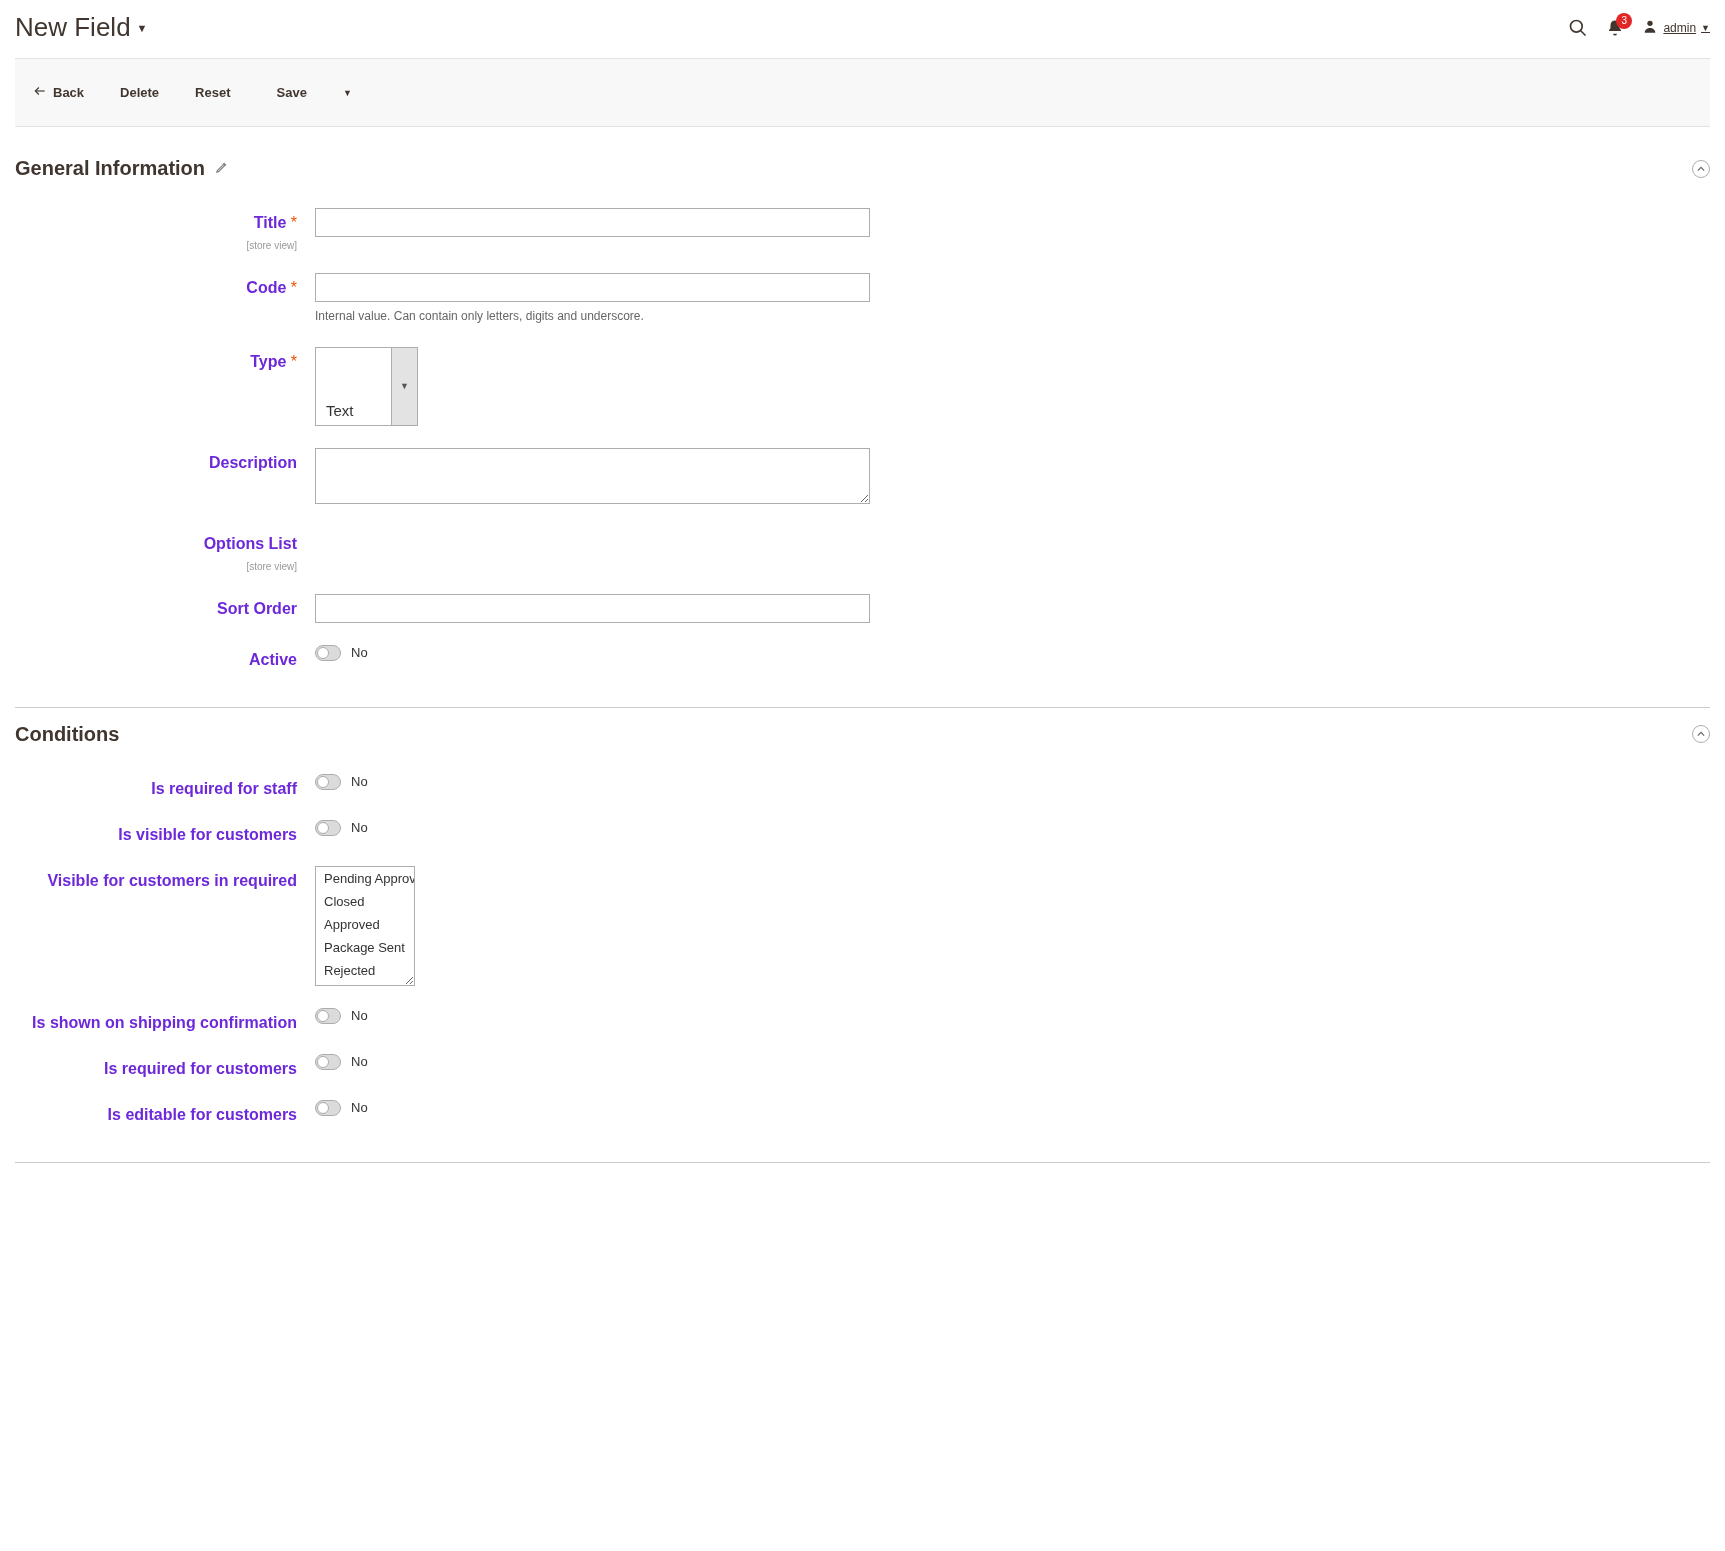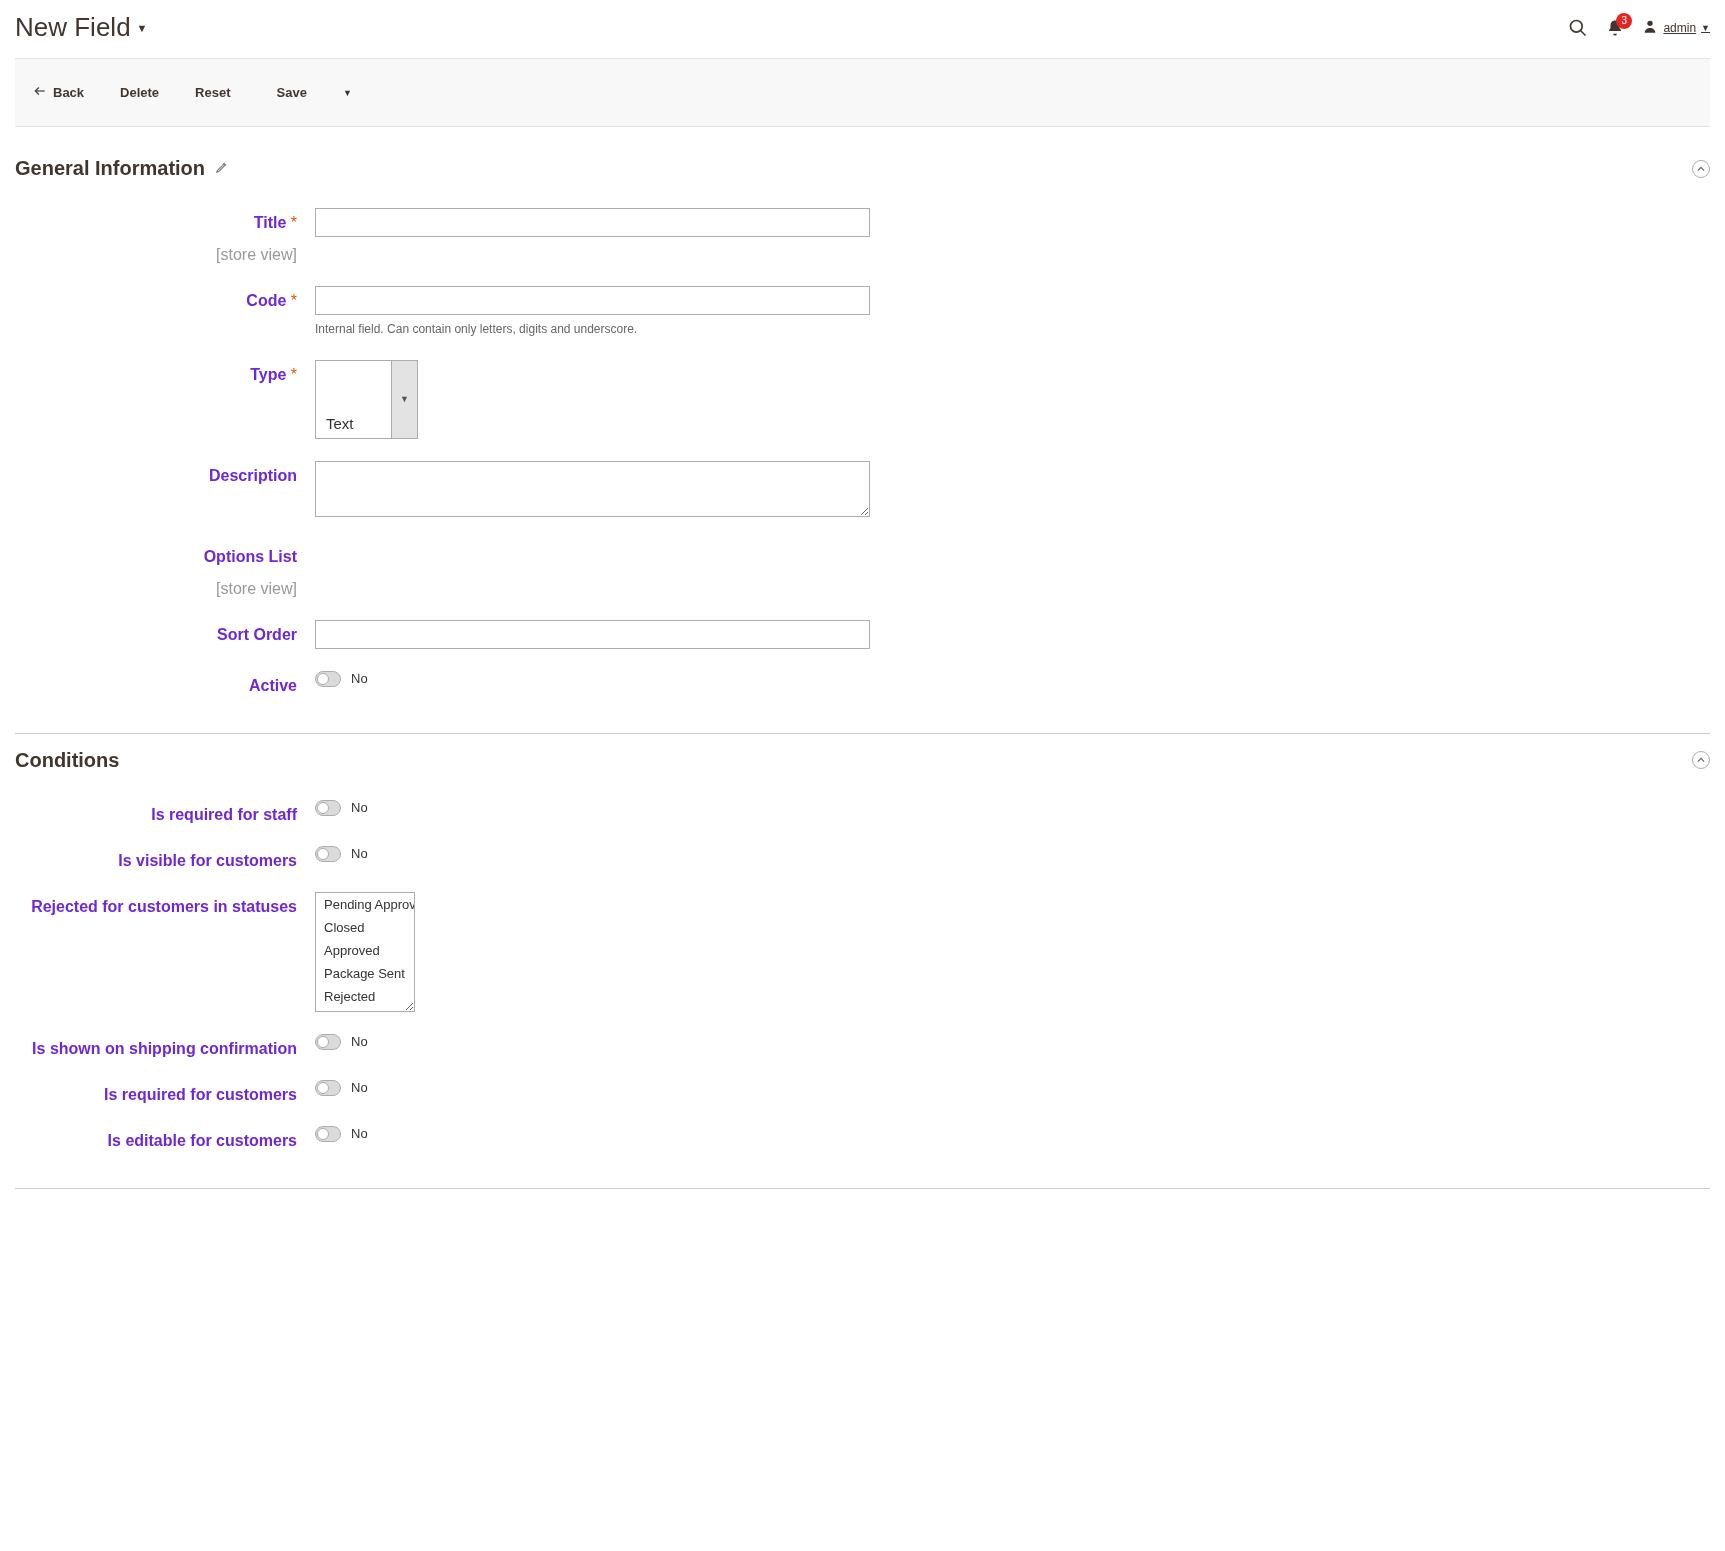--- a/index.html
+++ b/index.html
@@ -36,21 +36,21 @@
 .collapse-icon { width: 18px; height: 18px; border: 1px solid #adadad; border-radius: 50%; display: flex; align-items: center; justify-content: center; font-size: 10px; color: #666; }
 
 .section-body { padding: 20px 0; }
 .section-divider { border-top: 1px solid #ccc; margin-top: 10px; }
 
 
 .form-row { display: flex; margin-bottom: 22px; }
 .form-label-col { width: 300px; text-align: right; padding-right: 18px; padding-top: 6px; }
 .form-label { font-size: 16px; font-weight: 700; color: #6d28d9; }
 .form-label.req::after { content: " *"; color: #eb5202; font-weight: 400; }
-.scope { display: block; font-size: 16px; color: #999; font-weight: 400; margin-top: 14px; }
+.scope { display: block; font-size: 10px; color: #999; font-weight: 400; margin-top: 8px; }
 .form-control-col { width: 555px; }
 .hint { font-size: 12px; color: #666; margin-top: 6px; line-height: 1.4; }
 
 input[type=text].field, textarea.field { width: 100%; border: 1px solid #adadad; padding: 6px 8px; font-size: 13px; font-family: inherit; background: #fff; }
 textarea.field { resize: both; min-height: 55px; }
 textarea.field.tall { min-height: 56px; }
 
 .select-wrap { display: inline-flex; border: 1px solid #adadad; background: #fff; }
 .select-text { padding: 6px 10px; min-width: 75px; font-size: 15px; margin-top: 48px; }
 .select-dd { background: #e3e3e3; border-left: 1px solid #adadad; padding: 6px 8px; display: flex; align-items: center; font-size: 9px; color: #555; }
@@ -152,21 +152,21 @@
           <input type="text" class="field" value="" style="">
         </div>
       </div>
 
       <div class="form-row">
         <div class="form-label-col">
           <span class="form-label req">Code</span>
         </div>
         <div class="form-control-col">
           <input type="text" class="field" value="" style="">
-          <div class="hint">Internal field. Can contain only letters, digits and underscore.</div>
+          <div class="hint">Internal value. Can contain only letters, digits and underscore.</div>
         </div>
       </div>
 
       <div class="form-row">
         <div class="form-label-col">
           <span class="form-label req">Type</span>
         </div>
         <div class="form-control-col">
           <div class="select-wrap">
             <span class="select-text">Text</span>
@@ -254,21 +254,21 @@
             <div class="toggle">
                 <div class="toggle-knob"></div>
               </div>
             <span class="toggle-label">No</span>
           </div>
         </div>
       </div>
 
       <div class="form-row">
         <div class="form-label-col">
-          <span class="form-label">Rejected for customers in statuses</span>
+          <span class="form-label">Visible for customers in required</span>
         </div>
         <div class="form-control-col">
           <div class="multiselect">
             <div class="opt">Pending Approval</div>
             <div class="opt">Closed</div>
             <div class="opt">Approved</div>
             <div class="opt">Package Sent</div>
             <div class="opt">Rejected</div>
           </div>
         </div>

